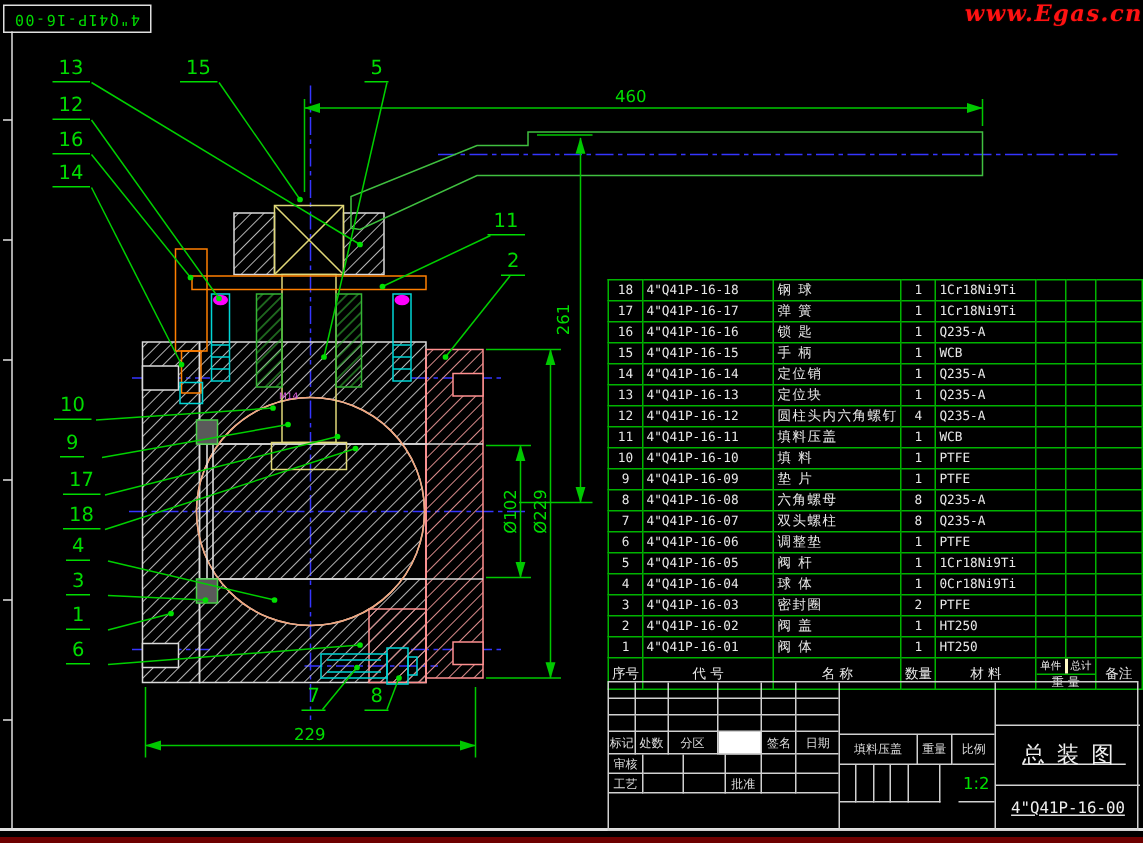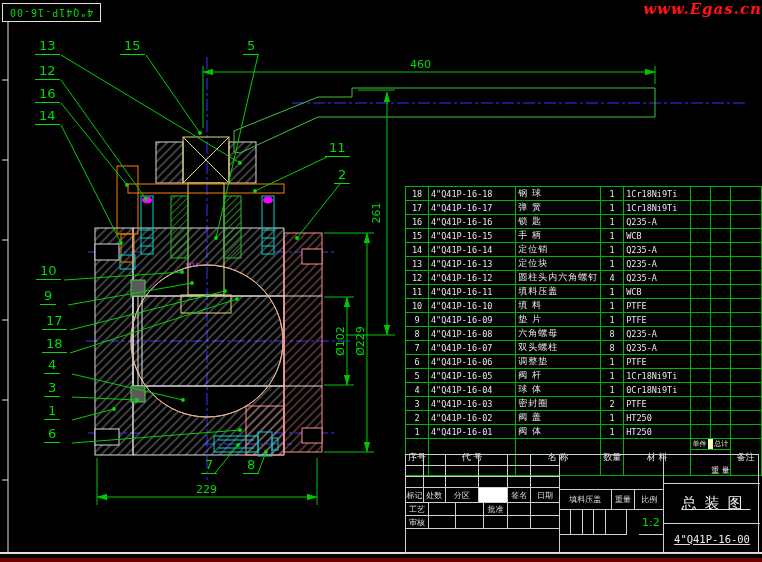--- a/index.html
+++ b/index.html
@@ -31,22 +31,22 @@
   .ptable{position:absolute;left:405px;top:186px;border-collapse:collapse;table-layout:fixed;}
   .ptable td{border:1px solid #00b400;color:#e8e8e8;font:8.5px "DejaVu Sans Mono",monospace;
     height:12.7px;padding:0 2px;overflow:hidden;white-space:nowrap;text-align:center;
     box-sizing:border-box;}
   .ptable td.l{text-align:left;}
   .ptable td.cn{font-family:"DejaVu Sans",sans-serif;font-size:9px;letter-spacing:1px;}
   .ptable tr.hdr td{height:20px;font-family:"DejaVu Sans",sans-serif;font-size:9px;}
   .wgt{padding:0!important;}
   .wgt-top{display:flex;border-bottom:1px solid #00b400;height:10px;}
   .wgt-top span{flex:1;font-size:7px;text-align:center;line-height:10px;}
-  .wgt-top span:last-child{border-left:5px solid #fef9c3;}
-  .wgt-bot{font-size:8px;text-align:right;line-height:9px;margin-top:16px;}
+  .wgt-top span:last-child{border-left:2px solid #fef9c3;}
+  .wgt-bot{font-size:8px;text-align:center;line-height:9px;}
 
   
   .tb{position:absolute;left:405px;top:454px;width:354px;height:100px;box-sizing:border-box;
       border:1px solid #d0d0d0;display:flex;color:#dcdcdc;font-size:8px;}
   .tb *{box-sizing:border-box;}
   .tcol{display:flex;flex-direction:column;}
   .tb-left{width:154px;border-right:1px solid #d0d0d0;}
   .tb-mid{width:104px;border-right:1px solid #d0d0d0;}
   .tb-right{width:96px;text-decoration:underline;}
   .trow{display:flex;width:100%;}
@@ -480,32 +480,32 @@
       </div>
       <div class="trow" style="height:15px">
         <div class="tcell" style="width:18px">标记</div>
         <div class="tcell" style="width:22px">处数</div>
         <div class="tcell" style="width:33px">分区</div>
         <div class="tcell fillwhite" style="width:30px"></div>
         <div class="tcell" style="width:23px">签名</div>
         <div class="tcell" style="width:28px">日期</div>
       </div>
       <div class="trow" style="height:13px">
+        <div class="tcell" style="width:23px">审核</div>
+        <div class="tcell" style="width:27px"></div>
+          <div class="tcell" style="width:28px"></div>
+        <div class="tcell" style="width:25px"></div>
+        <div class="tcell" style="width:23px"></div>
+          <div class="tcell" style="width:28px"></div>
+      </div>
+      <div class="trow" style="height:13px">
         <div class="tcell" style="width:23px">工艺</div>
         <div class="tcell" style="width:27px"></div>
           <div class="tcell" style="width:28px"></div>
         <div class="tcell" style="width:25px">批准</div>
-        <div class="tcell" style="width:23px"></div>
-          <div class="tcell" style="width:28px"></div>
-      </div>
-      <div class="trow" style="height:13px">
-        <div class="tcell" style="width:23px">审核</div>
-        <div class="tcell" style="width:27px"></div>
-          <div class="tcell" style="width:28px"></div>
-        <div class="tcell" style="width:25px"></div>
         <div class="tcell" style="width:23px"></div>
           <div class="tcell" style="width:28px"></div>
       </div>
     </div>
 
     <div class="tcol tb-mid">
       <div class="trow" style="height:35px;border-bottom:1px solid #d0d0d0"></div>
       <div class="trow" style="height:20px">
         <div class="tcell" style="width:52px">填料压盖</div>
         <div class="tcell" style="width:24px">重量</div>

